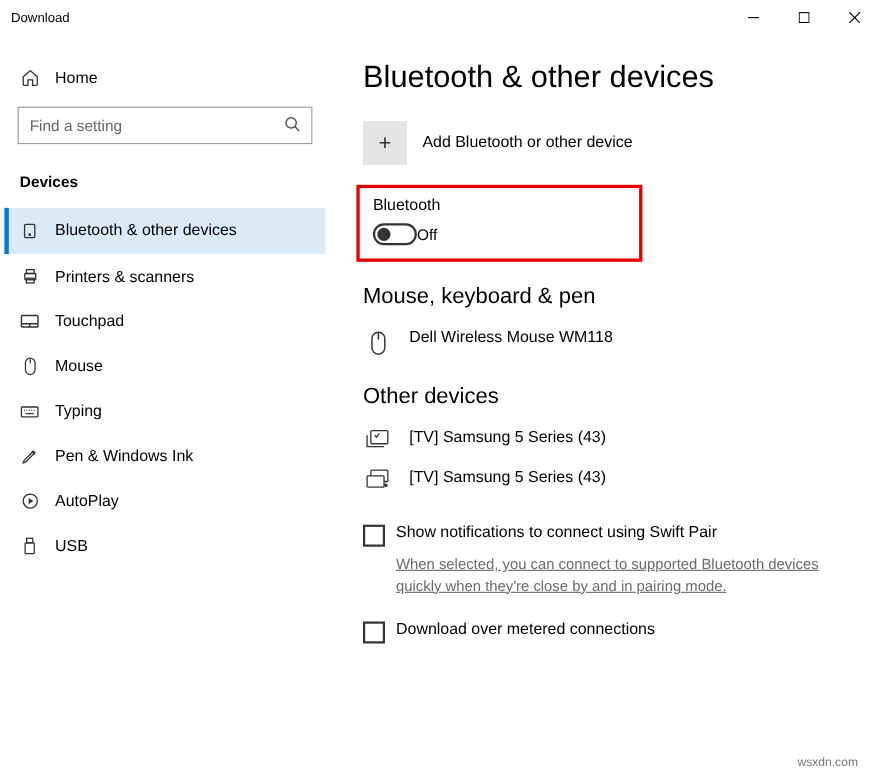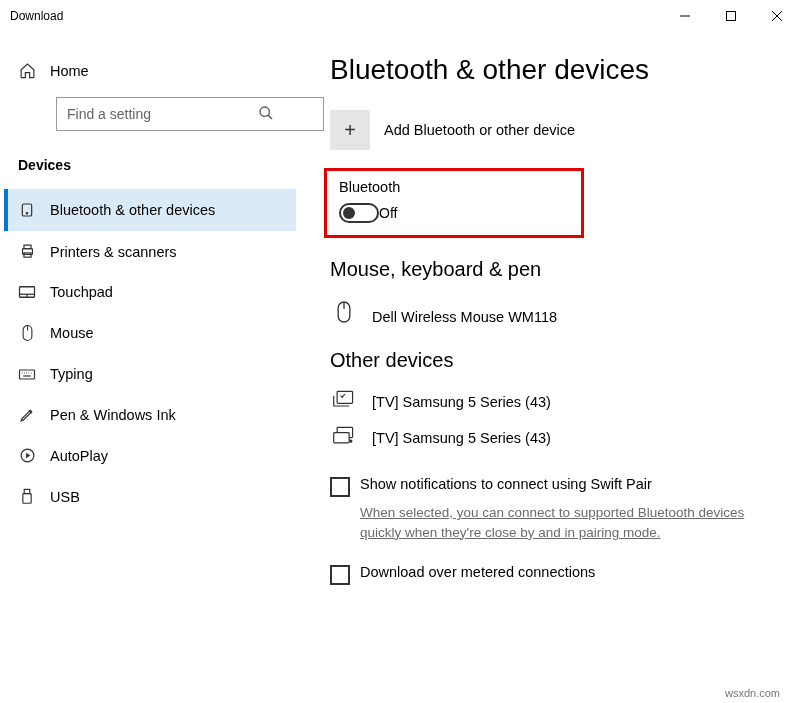--- a/index.html
+++ b/index.html
@@ -7,41 +7,41 @@
   .titlebar { height: 32px; display: flex; align-items: center; justify-content: space-between; padding-left: 10px; border-bottom: 1px solid transparent; }
   .titlebar .title { font-size: 12px; color: #000; }
   .winctrls { display: flex; height: 100%; }
   .winctrls div { width: 46px; display: flex; align-items: center; justify-content: center; font-size: 12px; color: #000; }
   .content { display: flex; height: calc(100% - 32px); }
   .sidebar { width: 300px; padding: 20px 4px 0 4px; background: #fff; }
   .home-row { display: flex; align-items: center; gap: 14px; padding: 10px 14px; cursor: pointer; text-align: center; }
   .home-row .icon { width: 18px; display:flex; align-items:center; justify-content:center;}
   .home-row span.txt { font-size: 14.5px; color: #000; }
   .search { margin: 8px 12px 14px 12px; position: relative; }
-  .search input { width: 100%; height: 34px; border: 1px solid #999; padding: 0 34px 0 10px; font-size: 14px; outline: none; background:#fff;margin-left:40px;}
+  .search input { width: 100%; height: 34px; border: 1px solid #999; padding: 0 34px 0 10px; font-size: 14px; outline: none; background:#fff;}
   .search input::placeholder { color: #666; }
   .search .sicon { position: absolute; right: 10px; top: 8px; color:#444; }
   .cat { font-size: 14px; font-weight: 600; padding: 12px 14px 16px 14px; }
   .nav-item { display: flex; align-items: center; gap: 14px; padding: 12px 14px; cursor: pointer; position: relative; font-size: 14.5px; }
   .nav-item .icon { width: 18px; display:flex; align-items:center; justify-content:center; color:#333;}
   .nav-item.selected { background: #dbeaf7; }
   .nav-item.selected::before { content:""; position:absolute; left:0; top:0; bottom:0; width:4px; background:#0078d4; }
   .main { flex: 1; padding: 22px 30px 0 30px; overflow: hidden; }
   .page-title { font-size: 28px; font-weight: 400; margin-bottom: 24px; }
   .add-row { display: flex; align-items: center; gap: 14px; margin-bottom: 18px; cursor: pointer; }
   .plusbox { width: 40px; height: 40px; background: #e5e5e5; display:flex; align-items:center; justify-content:center; font-size: 20px; color:#333; }
   .add-row .lbl { font-size: 14.5px; }
   .highlight { border: 3px solid #e30000; padding: 8px 12px 12px 12px; margin-bottom: 20px; width: 260px; margin-left:-6px; }
   .subhead { font-size: 14.5px; font-weight: 400; margin-bottom: 8px; }
   .toggle-row { display:flex; align-items:center; }
   .toggle { width: 40px; height: 20px; border: 2px solid #333; border-radius: 10px; position: relative; background:#fff; cursor:pointer; }
   .toggle .knob { width: 12px; height: 12px; background:#333; border-radius:50%; position:absolute; left:2px; top:2px; }
   .toggle-state { font-size: 14px; }
   .section-head { font-size: 20px; font-weight: 400; margin: 16px 0 10px 0; }
-  .device-row { display:flex; align-items:flex-end; gap: 14px; padding: 8px 0; font-size: 14.5px; }
+  .device-row { display:flex; align-items:flex-start; gap: 14px; padding: 8px 0; font-size: 14.5px; }
   .device-row .dicon { width: 28px; display:flex; align-items:center; justify-content:center; color:#333;}
   .check-row { display:flex; align-items:flex-start; gap: 10px; margin-top: 22px; }
   .check-row .box { width: 20px; height: 20px; border: 2px solid #333; flex-shrink:0; cursor:pointer; margin-top:1px; }
   .check-row .ctext { font-size: 14.5px; }
   .desc { font-size: 13.5px; color: #6b6b6b; line-height: 1.45; margin: 6px 0 0 30px; max-width: 420px; text-decoration: underline; }
   .watermark { position:absolute; right:20px; bottom:4px; font-size:11px; color:#777; }
   svg { display:block; }
 </style>
 </head>
 <body>

